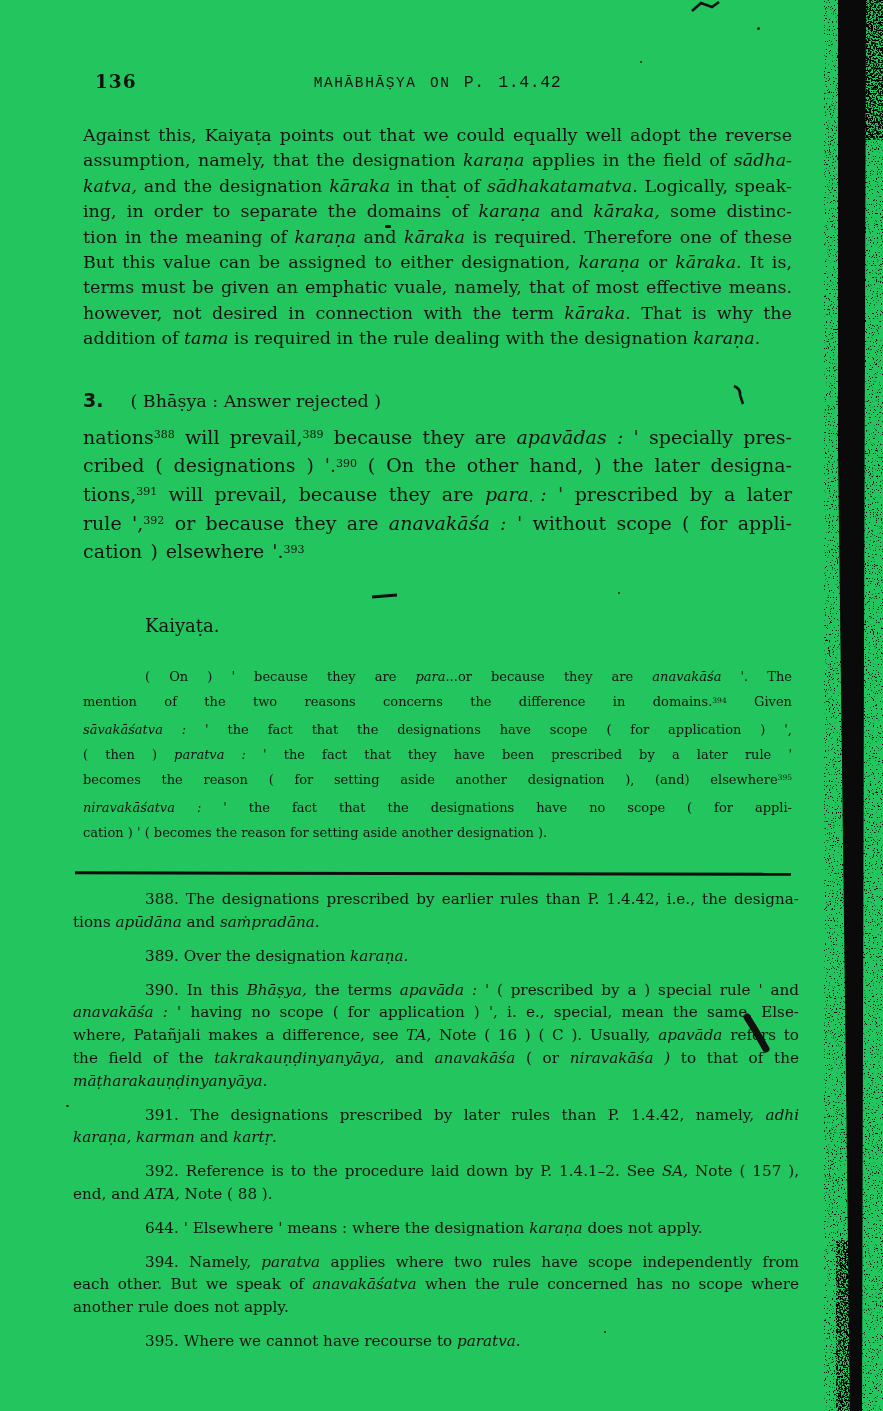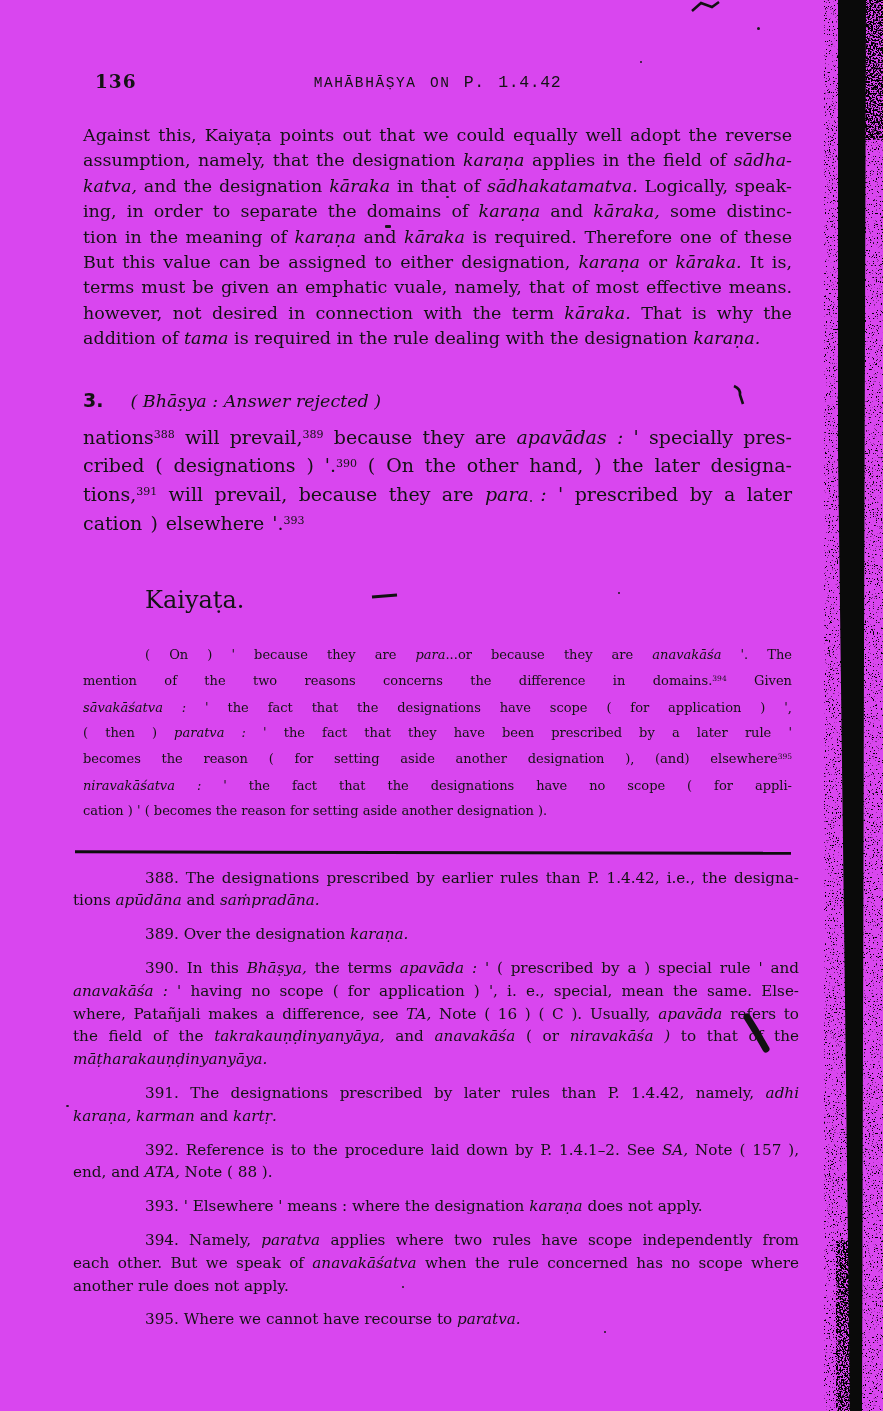--- a/index.html
+++ b/index.html
@@ -3,41 +3,41 @@
 <meta charset="utf-8">
 <style>
   html,body{margin:0;padding:0;}
   body{
     width:883px;height:1411px;
     background:#e9e9e6;
     font-family:"DejaVu Serif","Liberation Serif",serif;
   }
   .page{
     position:relative;width:883px;height:1411px;
-    background:#d946ef;color:#131313;overflow:hidden;
+    background:#22c55e;color:#131313;overflow:hidden;
   }
   .col{position:absolute;left:83px;top:70px;width:709px;}
   
   .header{position:relative;height:26px;}
   .pgnum{position:absolute;left:12px;top:1px;font-weight:700;font-size:18.5px;letter-spacing:1px;}
   .rheader{text-align:center;font-size:16.5px;letter-spacing:.6px;word-spacing:3px;padding-top:3px;font-family:Liberation Mono, monospace;}
   .rheader .sc{font-size:14.5px;letter-spacing:1.6px;}
   
   .ln{text-align:justify;text-align-last:justify;white-space:normal;}
   .ln.end{text-align-last:left;}
   .ln.ind{text-indent:62px;}
   .i{font-style:italic;}
   .sup{font-size:.58em;position:relative;top:-.52em;letter-spacing:0;}
   
   .p1{margin-top:27px;font-size:17.5px;line-height:25.4px;}
   .h3row{margin-top:37px;font-size:17.5px;}
   .h3num{font-family:"DejaVu Sans","Liberation Sans",sans-serif;font-weight:700;font-size:19px;}
-  .h3title{font-style:italic;margin-left:27px;font-size:17.5px;}
+  .h3title{margin-left:27px;font-size:17.5px;}
   .bhasya{margin-top:14px;font-size:19px;line-height:25.7px;word-spacing:2px;}
-  .khead{margin-top:47px;font-size:24px;text-indent:62px;}
+  .khead{margin-top:47px;font-size:18px;text-indent:62px;}
   .kaiyata{margin-top:28px;font-size:13px;line-height:25.3px;}
   .fnrule{margin-top:27px;margin-left:-8px;width:716px;height:3px;background:#0d0d0d;transform:rotate(.12deg);}
   .footnotes{margin-top:13px;margin-left:-10px;width:726px;font-size:15.2px;line-height:22.8px;}
   .fn{margin-top:11px;}
   .fn .ind{text-indent:72px;}
   
   .overlay{position:absolute;left:0;top:0;pointer-events:none;}
   .speck{position:absolute;background:#1a1a1a;border-radius:50%;}
 </style>
 </head>
@@ -65,20 +65,21 @@
     </div>
 
     <div class="h3row">
       <span class="h3num">3.</span><span class="h3title">( Bhāṣya :  Answer rejected )</span>
     </div>
 
     <div class="bhasya">
       <div class="ln"><span>nations</span><span class="sup">388</span><span> will prevail,</span><span class="sup">389</span><span> because they are </span><span class="i">apavādas :</span><span> ' specially pres-</span></div>
       <div class="ln"><span>cribed ( designations ) '.</span><span class="sup">390</span><span>  ( On the other hand, ) the later designa-</span></div>
       <div class="ln"><span>tions,</span><span class="sup">391</span><span> will prevail, because they are </span><span class="i">para :</span><span> ' prescribed by a later</span></div>
+      <div class="ln"><span>rule ',</span><span class="sup">392</span><span> or because they are </span><span class="i">anavakāśa :</span><span> ' without scope ( for appli-</span></div>
       <div class="ln end"><span>cation ) elsewhere '.</span><span class="sup">393</span></div>
     </div>
 
     <div class="khead">Kaiyaṭa.</div>
 
     <div class="kaiyata">
       <div class="ln ind"><span>( On ) ' because they are </span><span class="i">para</span><span>...or because they are </span><span class="i">anavakāśa</span><span> '.  The</span></div>
       <div class="ln"><span>mention of the two reasons concerns the difference in domains.</span><span class="sup">394</span><span>  Given</span></div>
       <div class="ln"><span class="i">sāvakāśatva :</span><span> ' the fact that the designations have scope ( for application ) ',</span></div>
       <div class="ln"><span>( then ) </span><span class="i">paratva :</span><span> ' the fact that they have been prescribed by a later rule '</span></div>
@@ -112,21 +113,21 @@
         <div class="ln ind"><span>391.  The designations prescribed by later rules than P. 1.4.42, namely, </span><span class="i">adhi</span></div>
         <div class="ln end"><span class="i">karaṇa, karman</span><span> and </span><span class="i">kartṛ.</span></div>
       </div>
 
       <div class="fn">
         <div class="ln ind"><span>392.  Reference is to the procedure laid down by P. 1.4.1–2.  See </span><span class="i">SA,</span><span> Note ( 157 ),</span></div>
         <div class="ln end"><span>end, and </span><span class="i">ATA,</span><span> Note ( 88 ).</span></div>
       </div>
 
       <div class="fn">
-        <div class="ln ind end"><span>393.  ' Elsewhere ' means :  where the designation </span><span class="i">karaṇa</span><span> does not apply.</span></div>
+        <div class="ln ind end"><span>644.  ' Elsewhere ' means :  where the designation </span><span class="i">karaṇa</span><span> does not apply.</span></div>
       </div>
 
       <div class="fn">
         <div class="ln ind"><span>394.  Namely, </span><span class="i">paratva</span><span>  applies where two rules have scope independently from</span></div>
         <div class="ln"><span>each other.  But we speak of </span><span class="i">anavakāśatva</span><span> when the rule concerned has no scope where</span></div>
         <div class="ln end"><span>another rule does not apply.</span></div>
       </div>
 
       <div class="fn">
         <div class="ln ind end"><span>395.  Where we cannot have recourse to </span><span class="i">paratva.</span></div>

